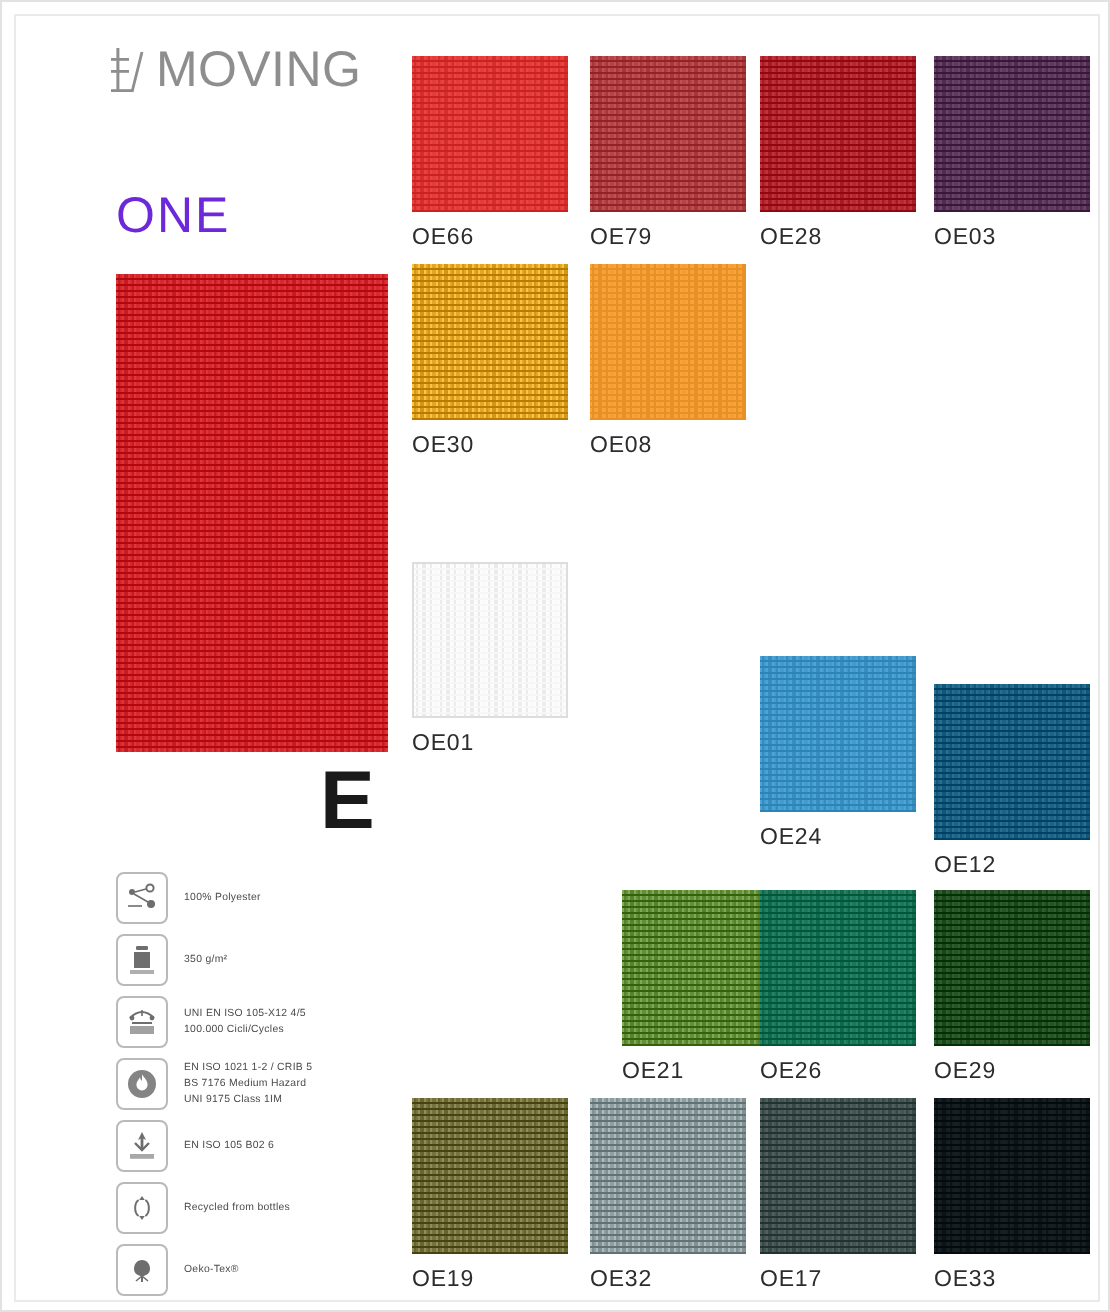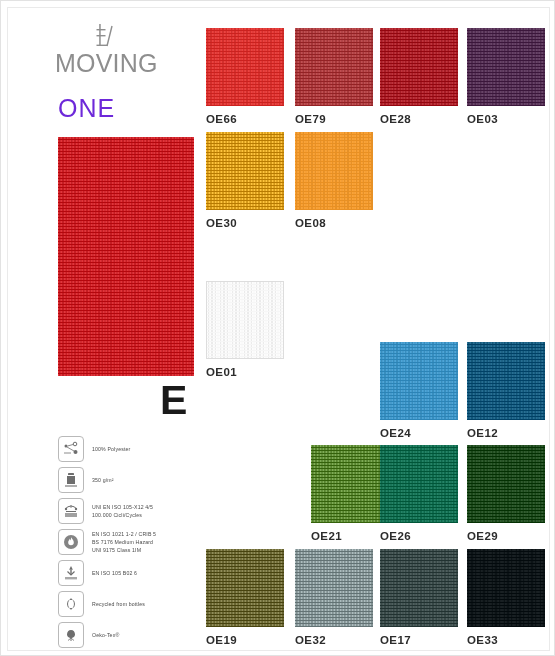--- a/index.html
+++ b/index.html
@@ -27,21 +27,20 @@
     box-sizing: border-box;
   }
 
   
   .brand {
     position: absolute;
     left: 47px; top: 14px;
     display: flex;
     align-items: center;
     gap: 3px;
-    flex-direction: column;
   }
   .brand-mark { width: 20px; height: 26px; display:block; }
   .brand-name {
     font-size: 25px;
     letter-spacing: 0.2px;
     color: #8e8e8e;
     font-weight: 400;
     line-height: 1;
   }
 
@@ -76,21 +75,21 @@
   }
   .swatch .chip {
     width: 78px; height: 78px;
     display: block;
   }
   .swatch .code {
     margin-top: 7px;
     font-size: 11.5px;
     color: #2c2c2c;
     letter-spacing: 0.4px;
-    font-weight: 700;
+    font-weight: 400;
   }
   .chip.pale { border: 1px solid #dddddd; box-sizing: border-box; }
 
   
   .specs {
     position: absolute;
     left: 50px; top: 428px;
     width: 150px;
   }
   .spec-row {
@@ -165,21 +164,21 @@
           <div class="code">OE30</div>
         </div>
         <div class="swatch" style="left: 287px; top: 124px;">
           <div class="chip" style="background-color: rgb(243, 154, 44); background-image: repeating-linear-gradient(0deg, rgb(233, 144, 34) 0px, rgb(233, 144, 34) 1px, transparent 1px, transparent 3px), repeating-linear-gradient(90deg, rgb(252, 163, 53) 0px, rgb(252, 163, 53) 1px, transparent 1px, transparent 3px), repeating-linear-gradient(90deg, rgba(0, 0, 0, 0.06) 0px, rgba(0, 0, 0, 0.06) 2px, rgba(255, 255, 255, 0.05) 2px, rgba(255, 255, 255, 0.05) 4px); background-size: 3px 3px, 3px 3px, 4px 4px;"></div>
           <div class="code">OE08</div>
         </div>
         <div class="swatch" style="left: 198px; top: 229px; margin-top: 44px;">
           <div class="chip pale" style="background-color: rgb(250, 250, 250); background-image: repeating-linear-gradient(0deg, rgb(246, 246, 246) 0px, rgb(246, 246, 246) 1px, transparent 1px, transparent 3px), repeating-linear-gradient(90deg, rgb(253, 253, 253) 0px, rgb(253, 253, 253) 1px, transparent 1px, transparent 3px), repeating-linear-gradient(90deg, rgba(0, 0, 0, 0.06) 0px, rgba(0, 0, 0, 0.06) 2px, rgba(255, 255, 255, 0.05) 2px, rgba(255, 255, 255, 0.05) 4px); background-size: 3px 3px, 3px 3px, 4px 4px;"></div>
           <div class="code">OE01</div>
         </div>
-        <div class="swatch" style="left: 372px; top: 334px;">
+        <div class="swatch" style="left: 372px; top: 320px;">
           <div class="chip" style="background-color: rgb(61, 150, 201); background-image: repeating-linear-gradient(0deg, rgb(43, 132, 183) 0px, rgb(43, 132, 183) 1px, transparent 1px, transparent 3px), repeating-linear-gradient(90deg, rgb(76, 165, 216) 0px, rgb(76, 165, 216) 1px, transparent 1px, transparent 3px), repeating-linear-gradient(90deg, rgba(0, 0, 0, 0.06) 0px, rgba(0, 0, 0, 0.06) 2px, rgba(255, 255, 255, 0.05) 2px, rgba(255, 255, 255, 0.05) 4px); background-size: 3px 3px, 3px 3px, 4px 4px;"></div>
           <div class="code">OE24</div>
         </div>
         <div class="swatch" style="left: 459px; top: 334px;">
           <div class="chip" style="background-color: rgb(19, 91, 128); background-image: repeating-linear-gradient(0deg, rgb(0, 65, 102) 0px, rgb(0, 65, 102) 1px, transparent 1px, transparent 3px), repeating-linear-gradient(90deg, rgb(39, 111, 148) 0px, rgb(39, 111, 148) 1px, transparent 1px, transparent 3px), repeating-linear-gradient(90deg, rgba(0, 0, 0, 0.06) 0px, rgba(0, 0, 0, 0.06) 2px, rgba(255, 255, 255, 0.05) 2px, rgba(255, 255, 255, 0.05) 4px); background-size: 3px 3px, 3px 3px, 4px 4px;"></div>
           <div class="code">OE12</div>
         </div>
         <div class="swatch" style="left: 287px; top: 437px; padding-left: 16px;">
           <div class="chip" style="background-color: rgb(92, 138, 50); background-image: repeating-linear-gradient(0deg, rgb(52, 98, 10) 0px, rgb(52, 98, 10) 1px, transparent 1px, transparent 3px), repeating-linear-gradient(90deg, rgb(126, 172, 84) 0px, rgb(126, 172, 84) 1px, transparent 1px, transparent 3px), repeating-linear-gradient(90deg, rgba(0, 0, 0, 0.06) 0px, rgba(0, 0, 0, 0.06) 2px, rgba(255, 255, 255, 0.05) 2px, rgba(255, 255, 255, 0.05) 4px); background-size: 3px 3px, 3px 3px, 4px 4px;"></div>
           <div class="code">OE21</div>

